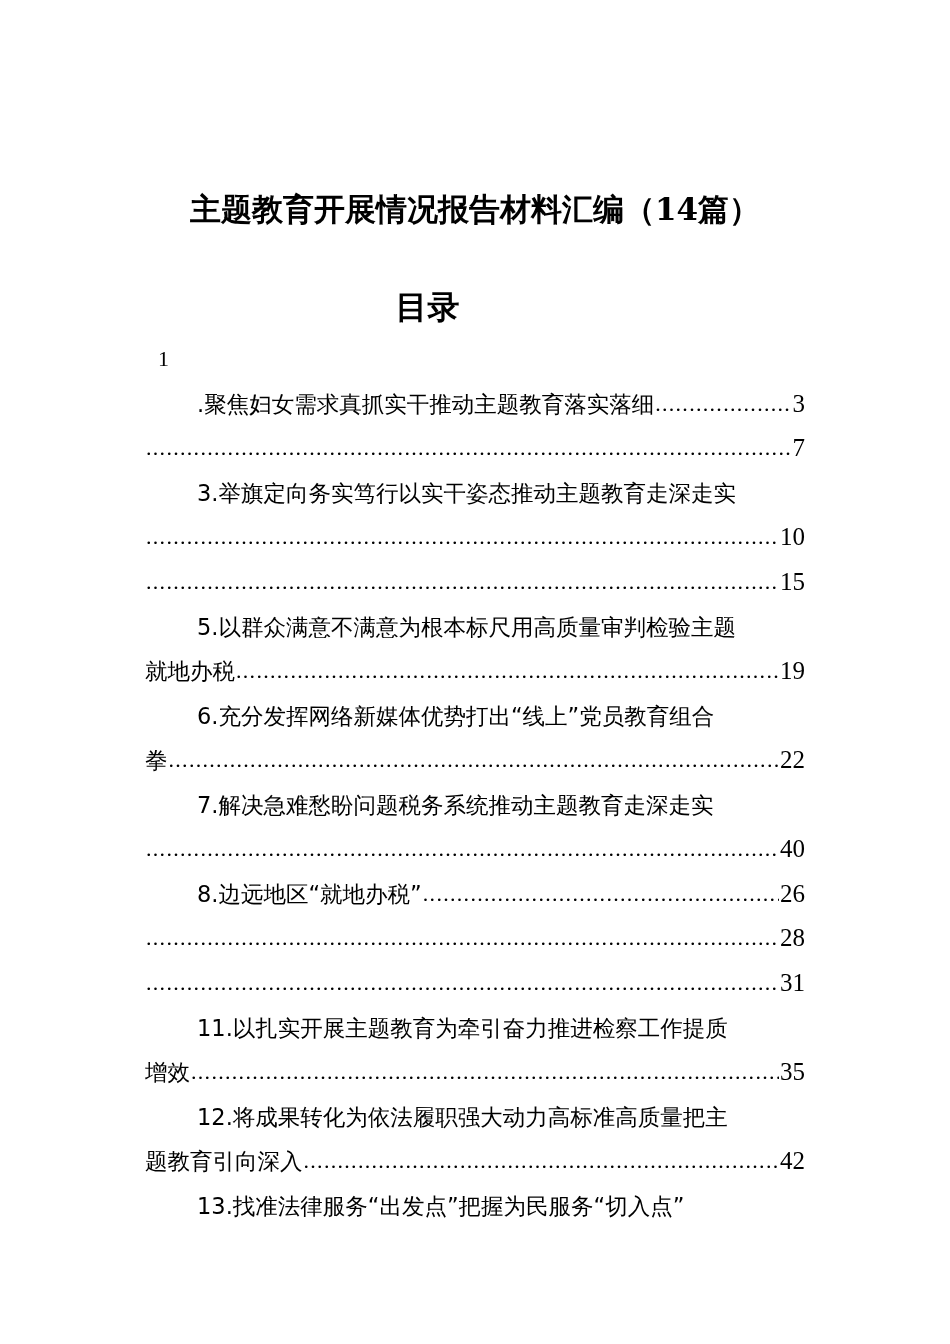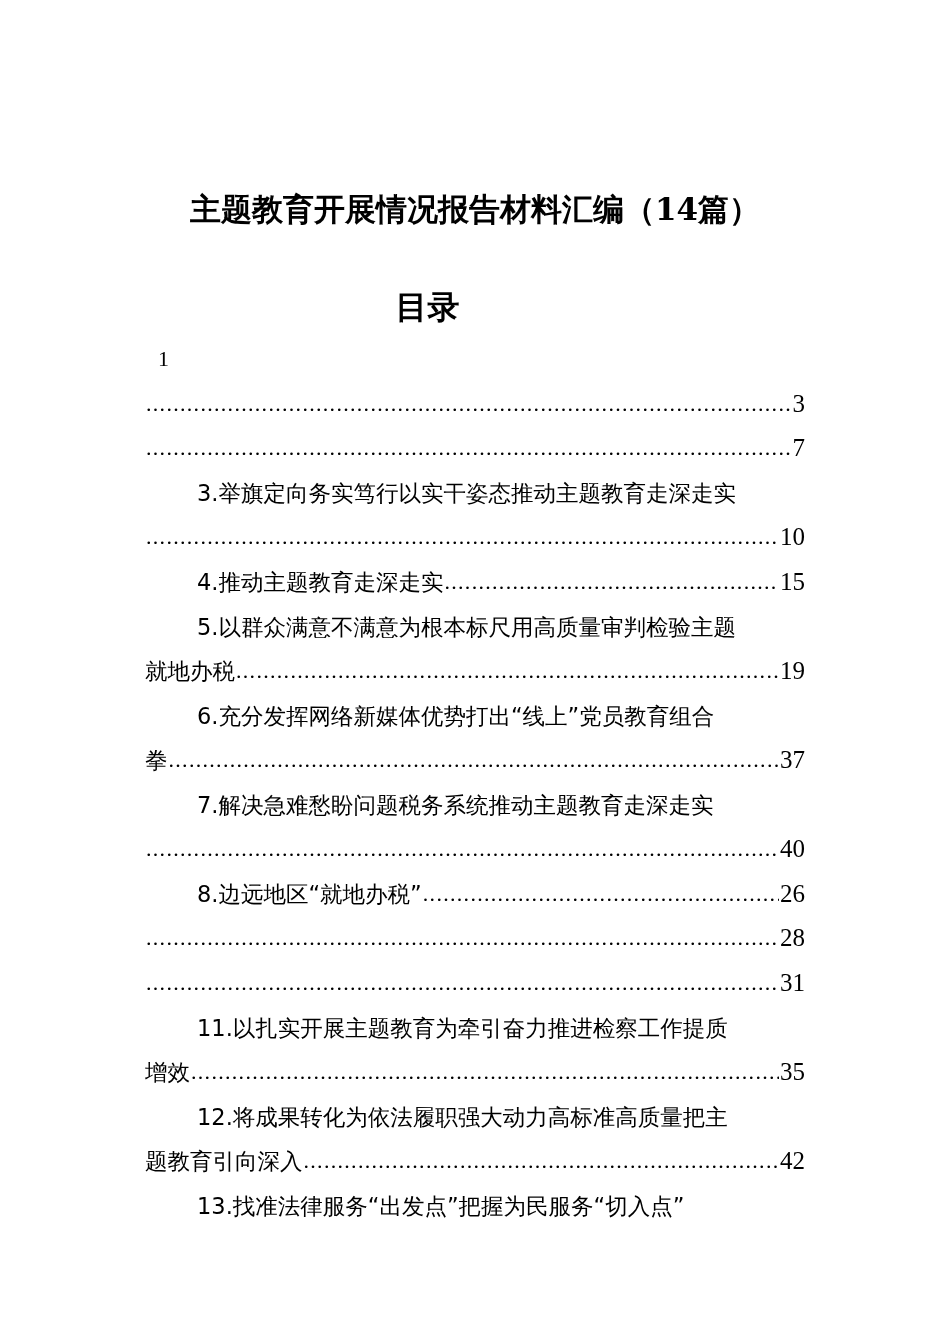--- a/index.html
+++ b/index.html
@@ -95,59 +95,59 @@
 
 <div class="page">
 
   <div class="doc-title">主题教育开展情况报告材料汇编（14篇）</div>
   <div class="toc-heading">目录</div>
   <div class="stray-num">1</div>
 
   <div class="toc">
 
     <div class="line indent" style="top:4px">
+      <span class="txt">.聚焦妇女需求真抓实干推动主题教育落实落细</span>
       <span class="leader">............................................................................................................................................................</span>
       <span class="pg">3</span>
     </div>
 
     <div class="line indent" style="top:48px">
       <span class="leader">............................................................................................................................................................</span>
       <span class="pg">7</span>
     </div>
 
     <div class="line indent" style="top:93px">
       <span class="txt">3.举旗定向务实笃行以实干姿态推动主题教育走深走实</span>
     </div>
     <div class="line" style="top:137px">
       <span class="leader">............................................................................................................................................................</span>
       <span class="pg">10</span>
     </div>
 
     <div class="line indent" style="top:182px">
-      <span class="txt">4.推动主题教育走深走实</span>
       <span class="leader">............................................................................................................................................................</span>
       <span class="pg">15</span>
     </div>
 
     <div class="line indent" style="top:227px">
       <span class="txt">5.以群众满意不满意为根本标尺用高质量审判检验主题</span>
     </div>
     <div class="line" style="top:271px">
       <span class="txt">就地办税</span>
       <span class="leader">............................................................................................................................................................</span>
       <span class="pg">19</span>
     </div>
 
     <div class="line indent" style="top:316px">
       <span class="txt">6.充分发挥网络新媒体优势打出“线上”党员教育组合</span>
     </div>
     <div class="line" style="top:360px">
       <span class="txt">拳</span>
       <span class="leader">............................................................................................................................................................</span>
-      <span class="pg">37</span>
+      <span class="pg">22</span>
     </div>
 
     <div class="line indent" style="top:405px">
       <span class="txt">7.解决急难愁盼问题税务系统推动主题教育走深走实</span>
     </div>
     <div class="line" style="top:449px">
       <span class="leader">............................................................................................................................................................</span>
       <span class="pg">40</span>
     </div>
 

